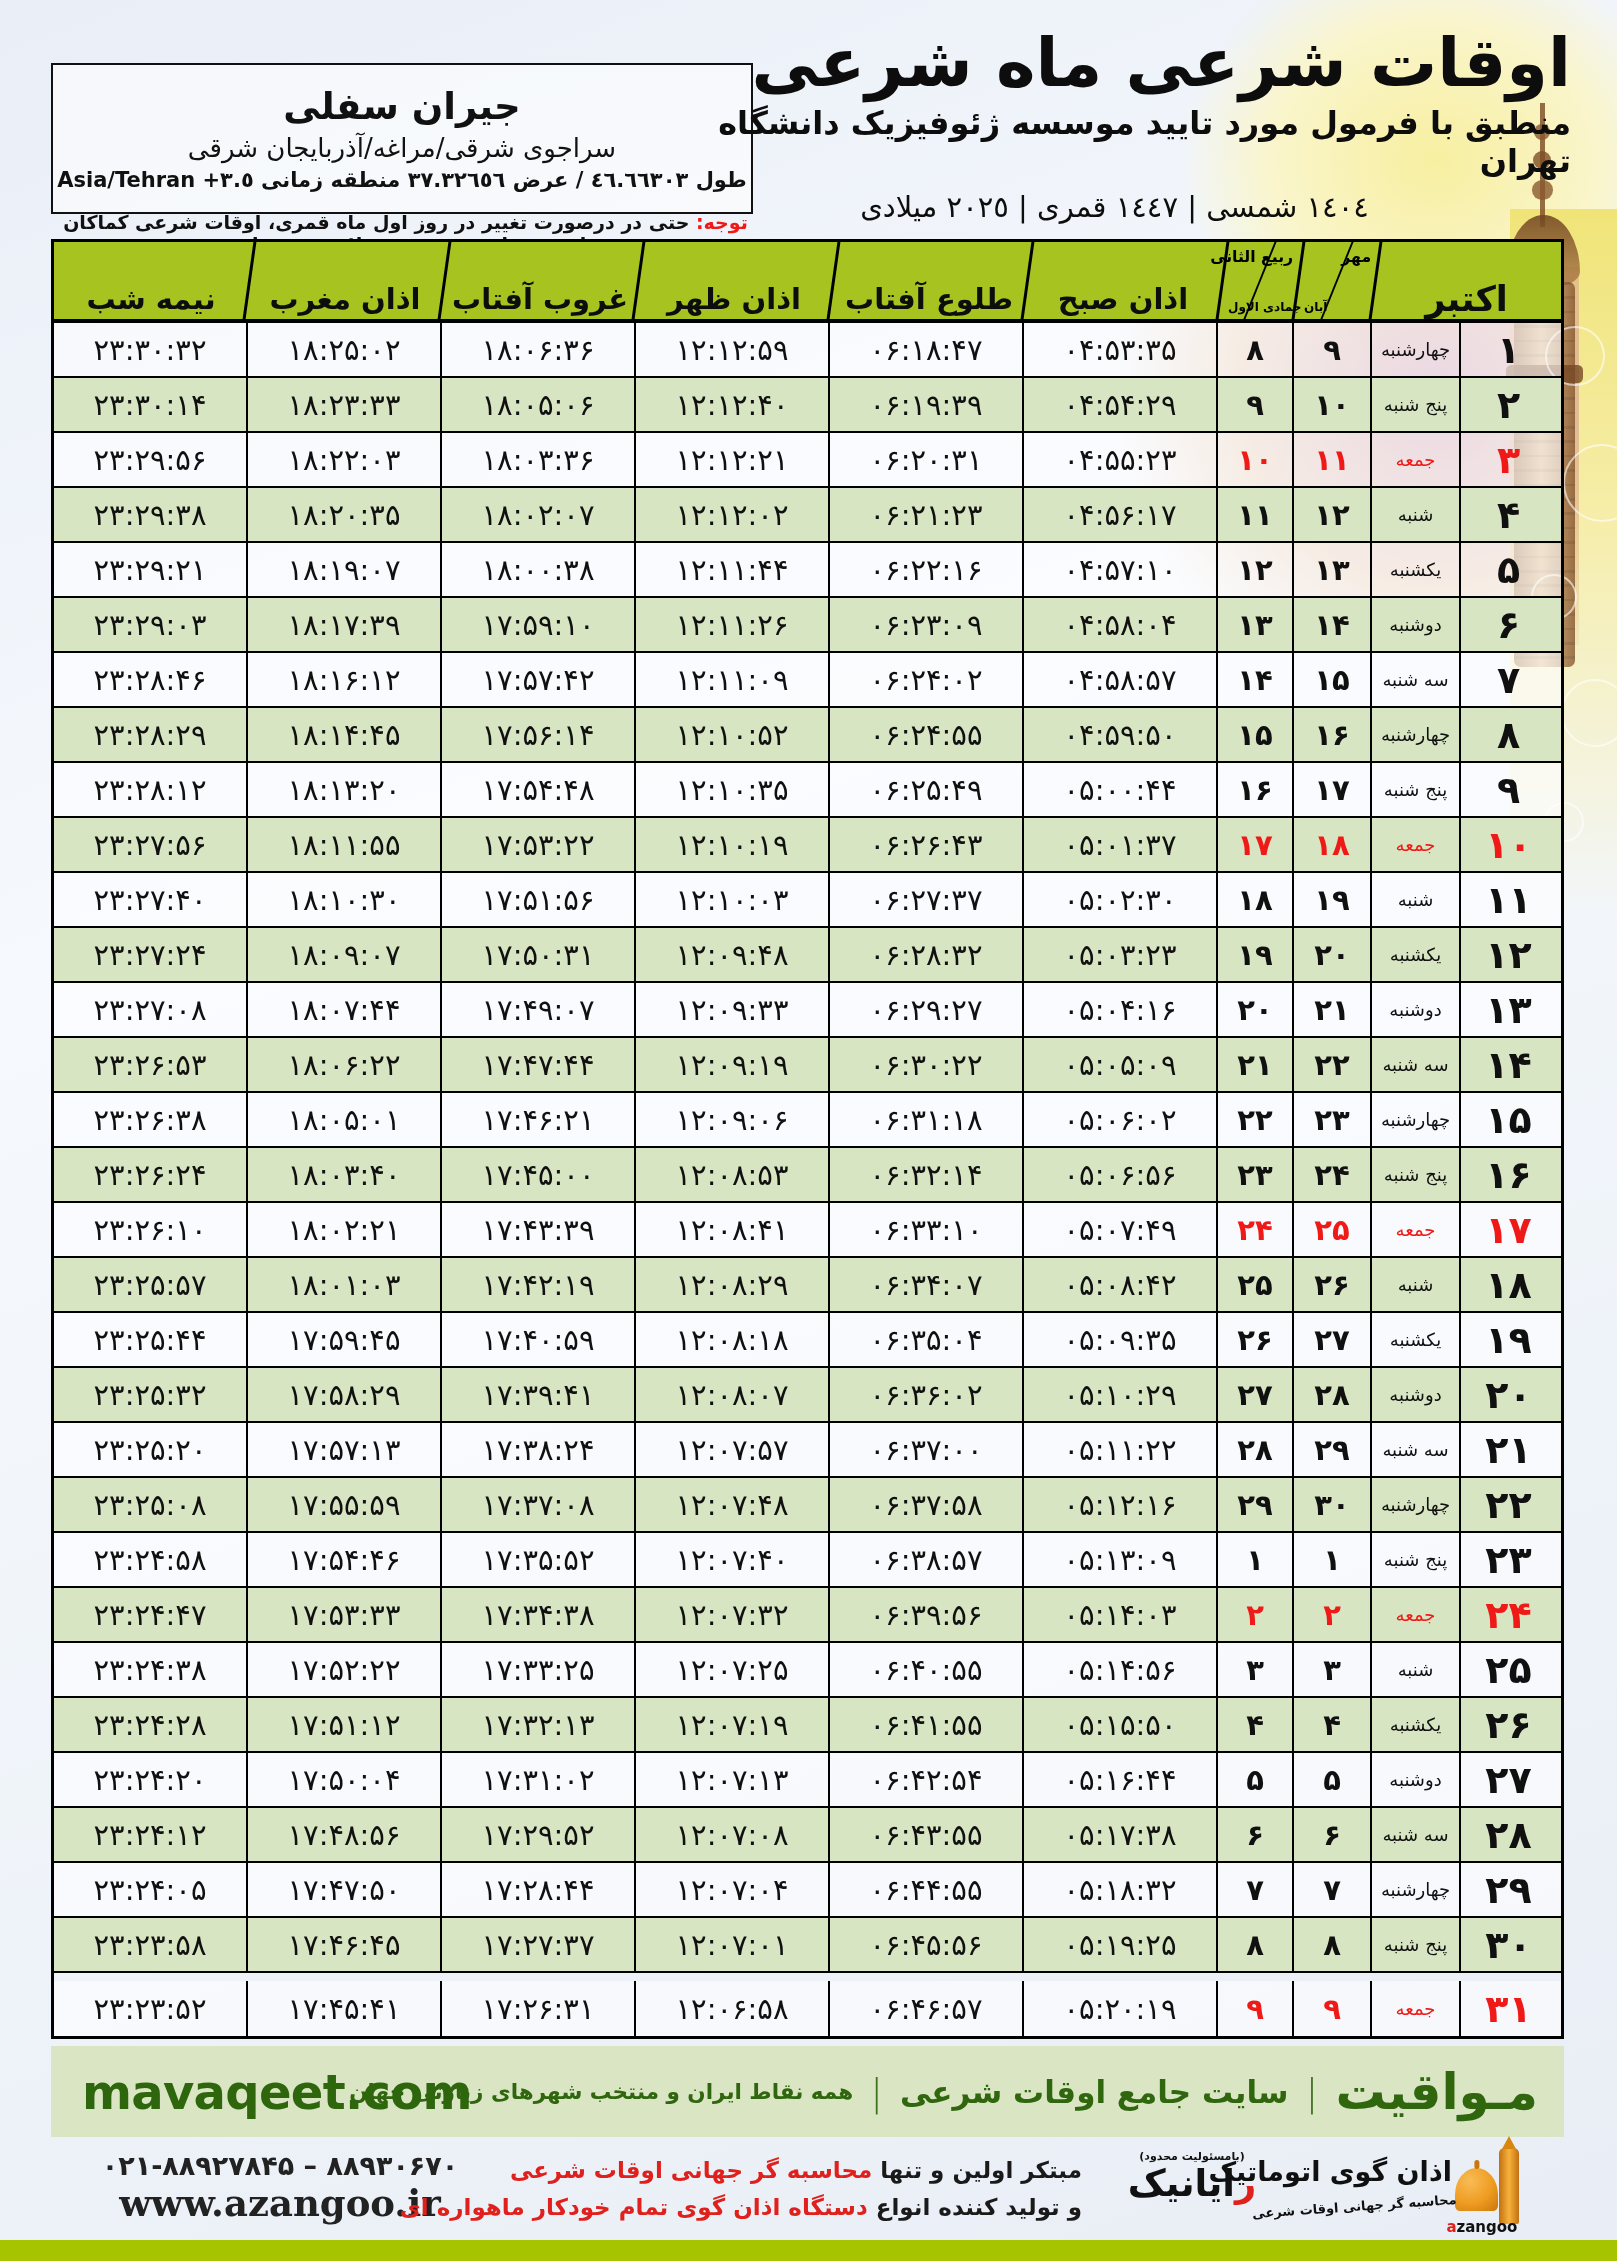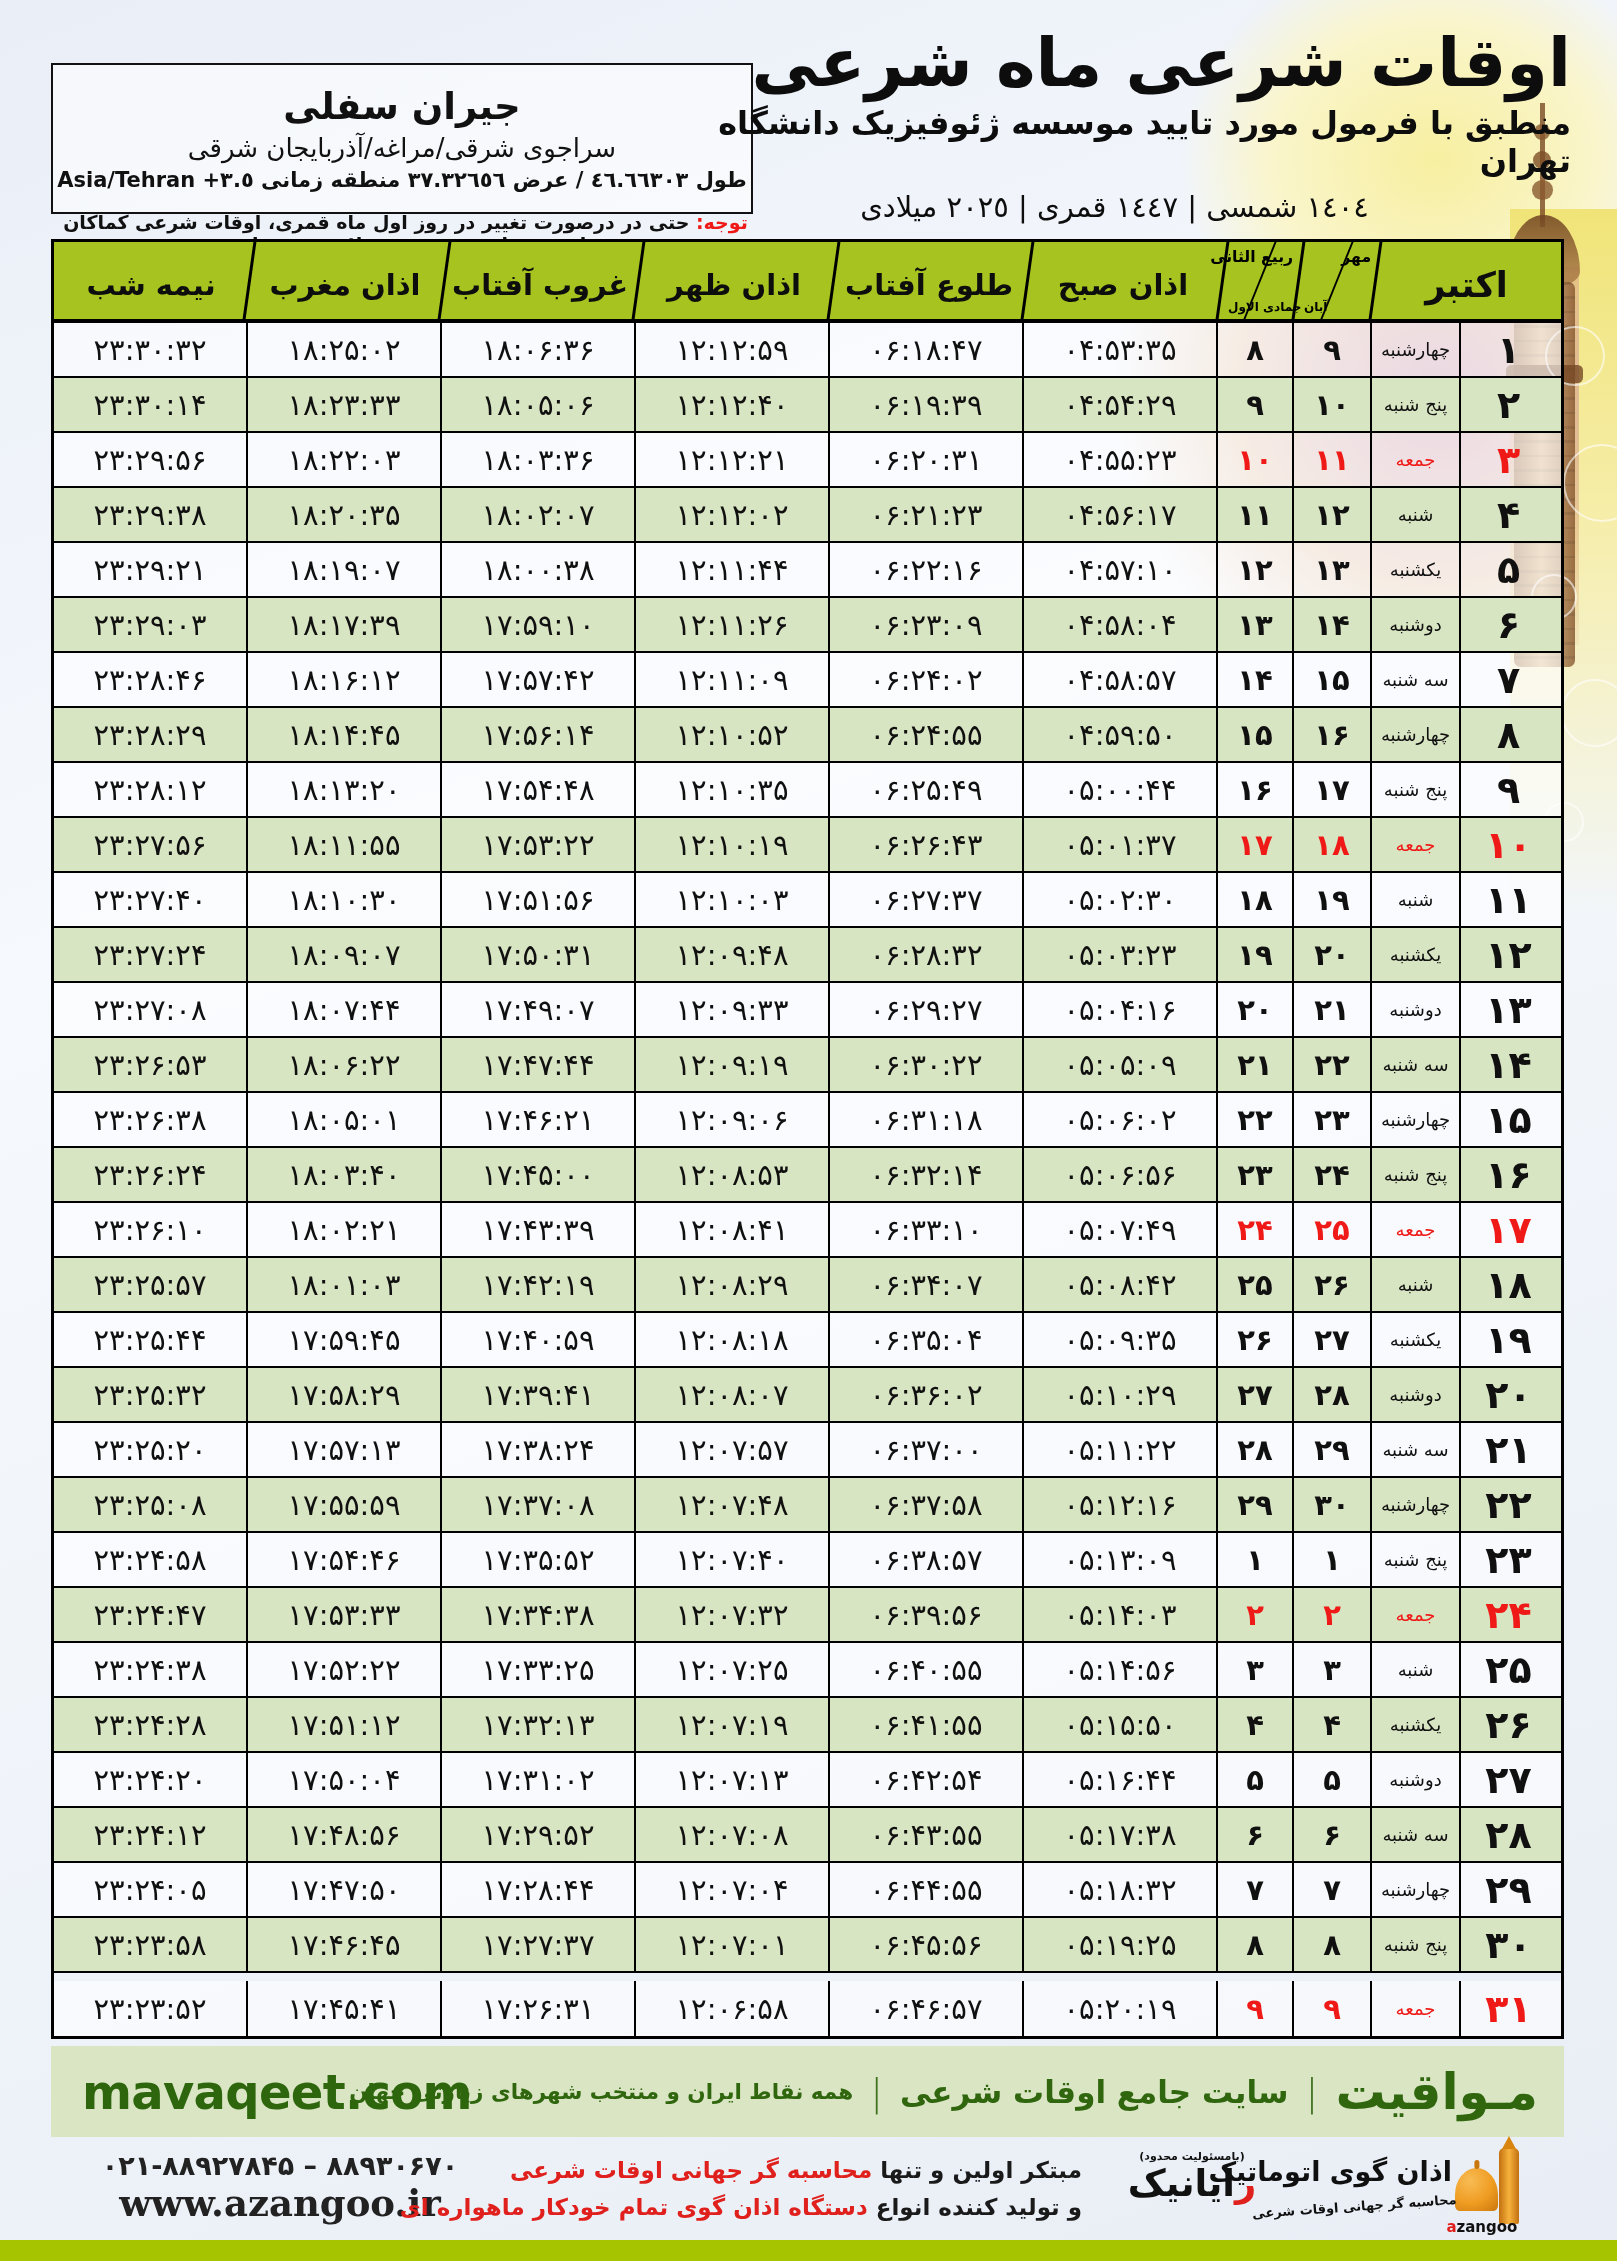--- a/index.html
+++ b/index.html
@@ -53,21 +53,21 @@
   .date-line{font-size:29px;margin-top:10.4px;text-align:center;}
 
   .note-line{position:absolute;left:50px;top:211px;width:711px;direction:rtl;text-align:center;
              font-size:19px;font-weight:bold;color:#111;}
   .note-line .note-label{color:#ef1a17;}
 
   
   .sched{position:absolute;left:51px;top:239px;width:1513px;border:3.9px solid #000;background:transparent;}
   .thead{position:relative;height:81px;background:#a6c31f;border-bottom:4.6px solid #000;}
   .thead .sep{position:absolute;top:0;width:2.6px;height:100%;background:#000;transform:skewX(-8deg);}
-  .h-label{position:absolute;top:4px;height:100%;display:flex;align-items:center;justify-content:center;
+  .h-label{position:absolute;top:18px;height:100%;display:flex;align-items:center;justify-content:center;
            font-size:29px;font-weight:bold;color:#0d0d0d;direction:rtl;}
   .h-oct{font-size:35px;}
   .split{position:absolute;top:0;height:100%;direction:rtl;}
   .split .diag{position:absolute;left:50%;top:0;width:2px;height:100%;background:#000;transform:skewX(-22deg);}
   .split .t{position:absolute;top:5.2px;right:3.9px;font-size:15.7px;font-weight:bold;white-space:nowrap;}
   .split .b{position:absolute;bottom:5.2px;left:7px;font-size:12px;font-weight:bold;white-space:nowrap;}
 
   .tbody .row{display:grid;grid-template-columns:194px 194px 194px 194px 194px 194px 76px 78px 89px 95px;
               height:55px;background:rgba(253,254,255,.62);border-bottom:2.6px solid #000;}
   .tbody .row:last-child{border-bottom:none;margin-top:8px;}

